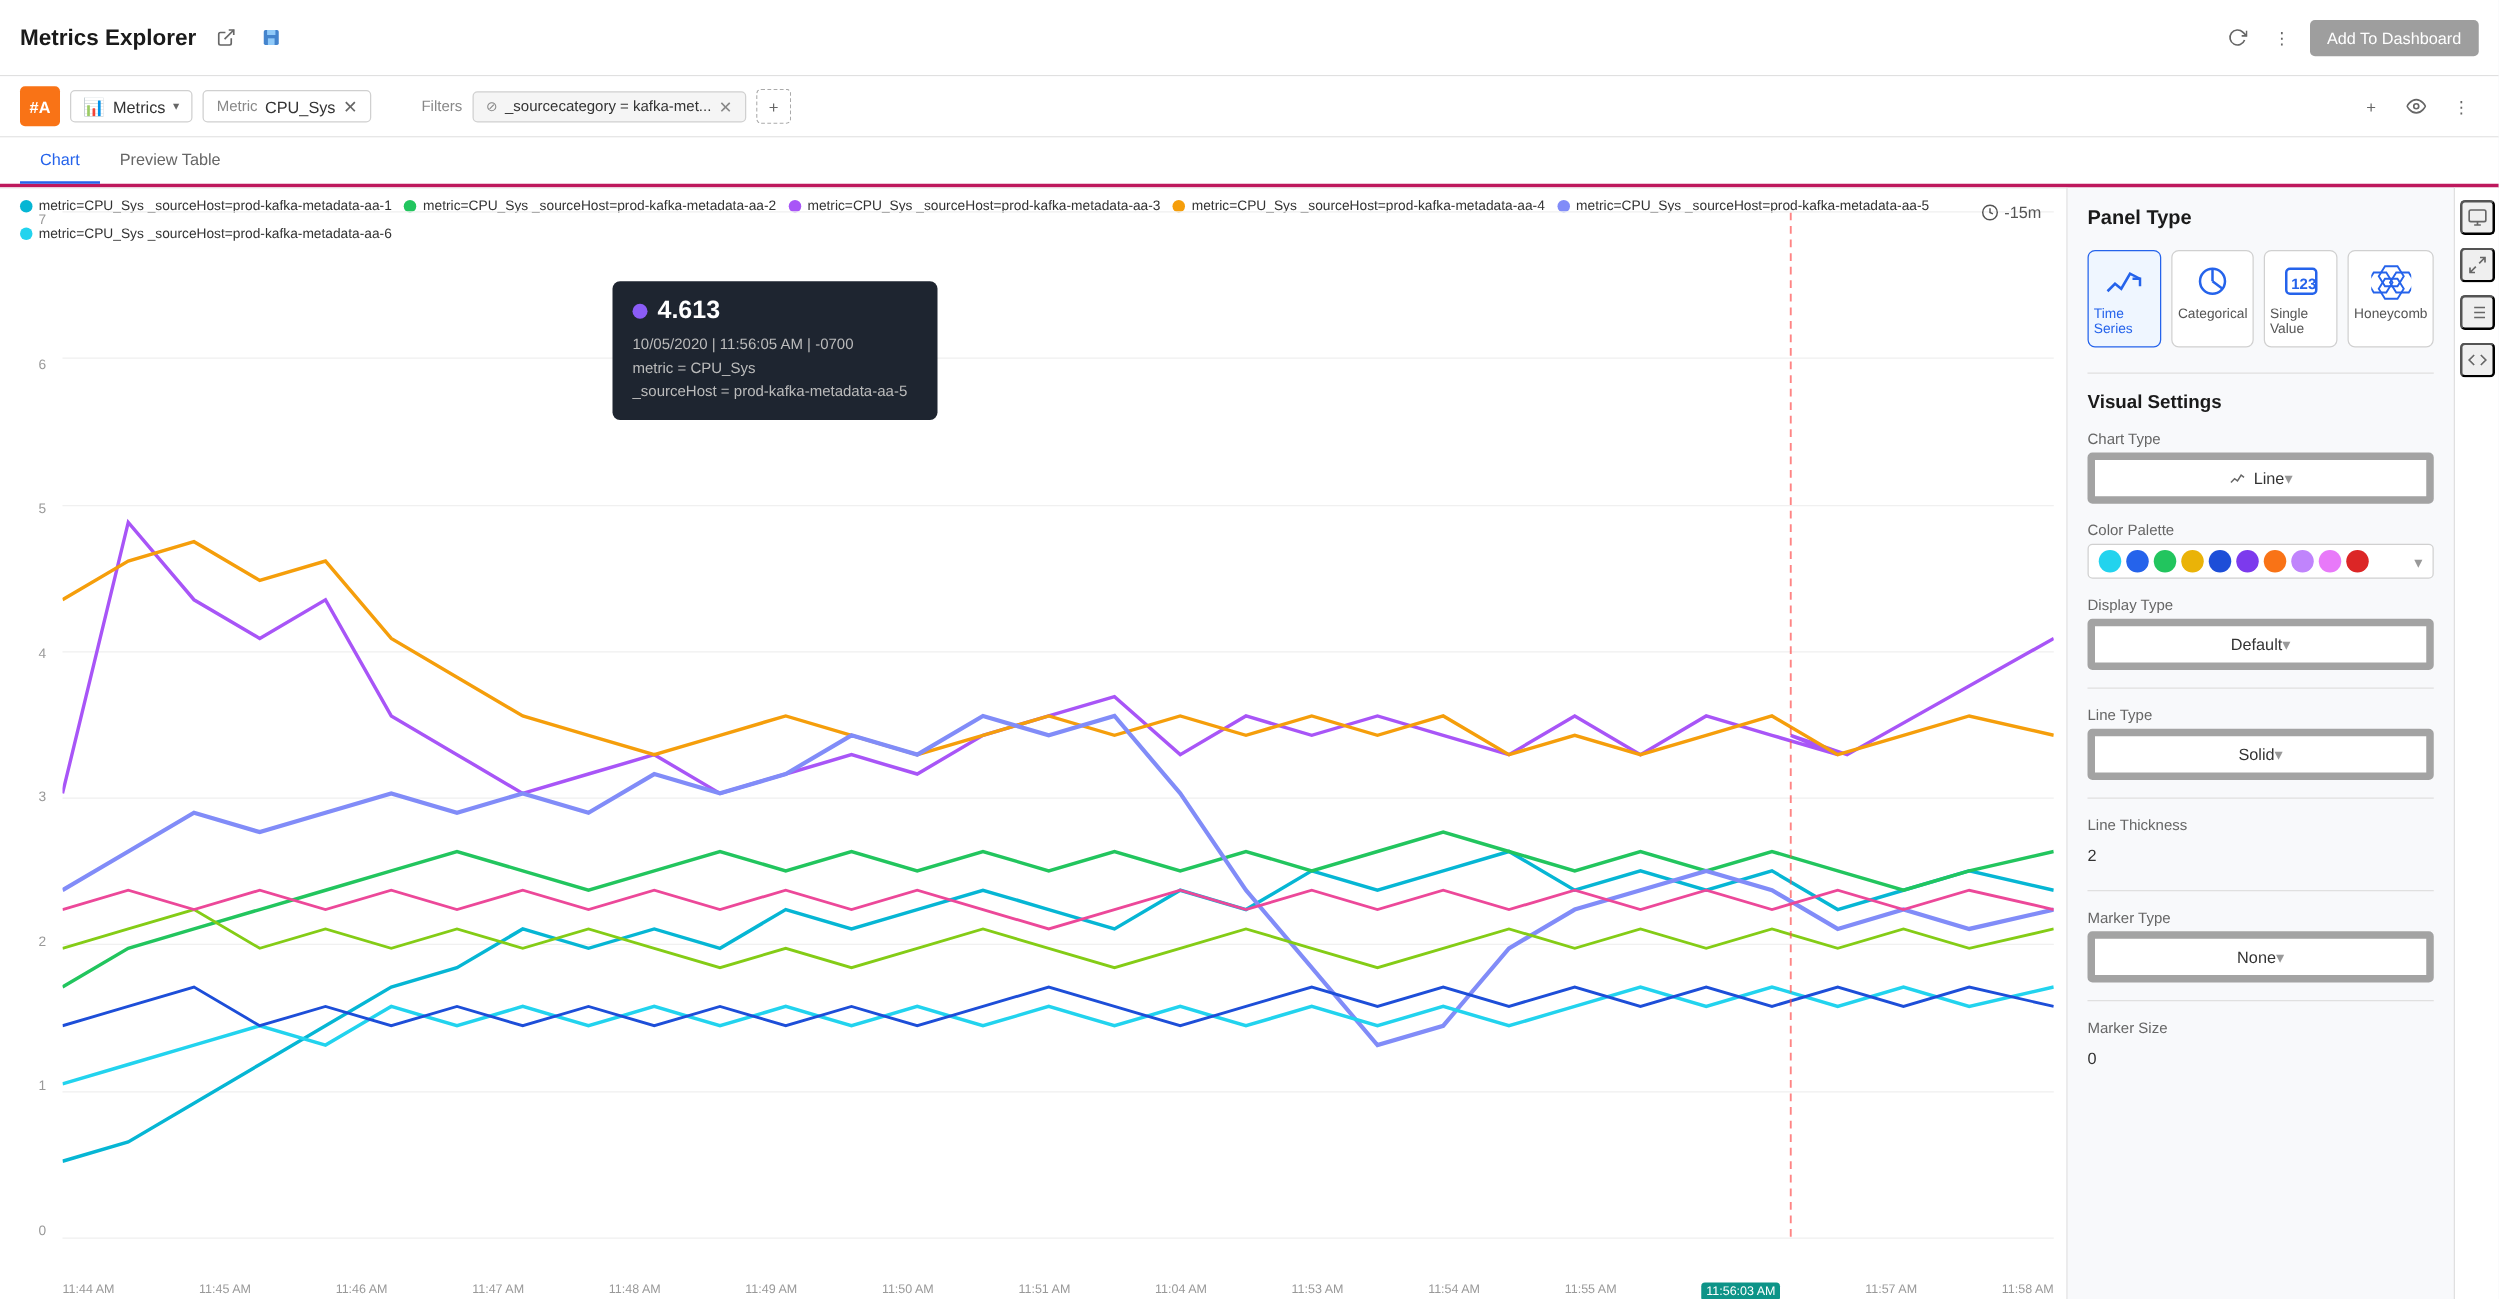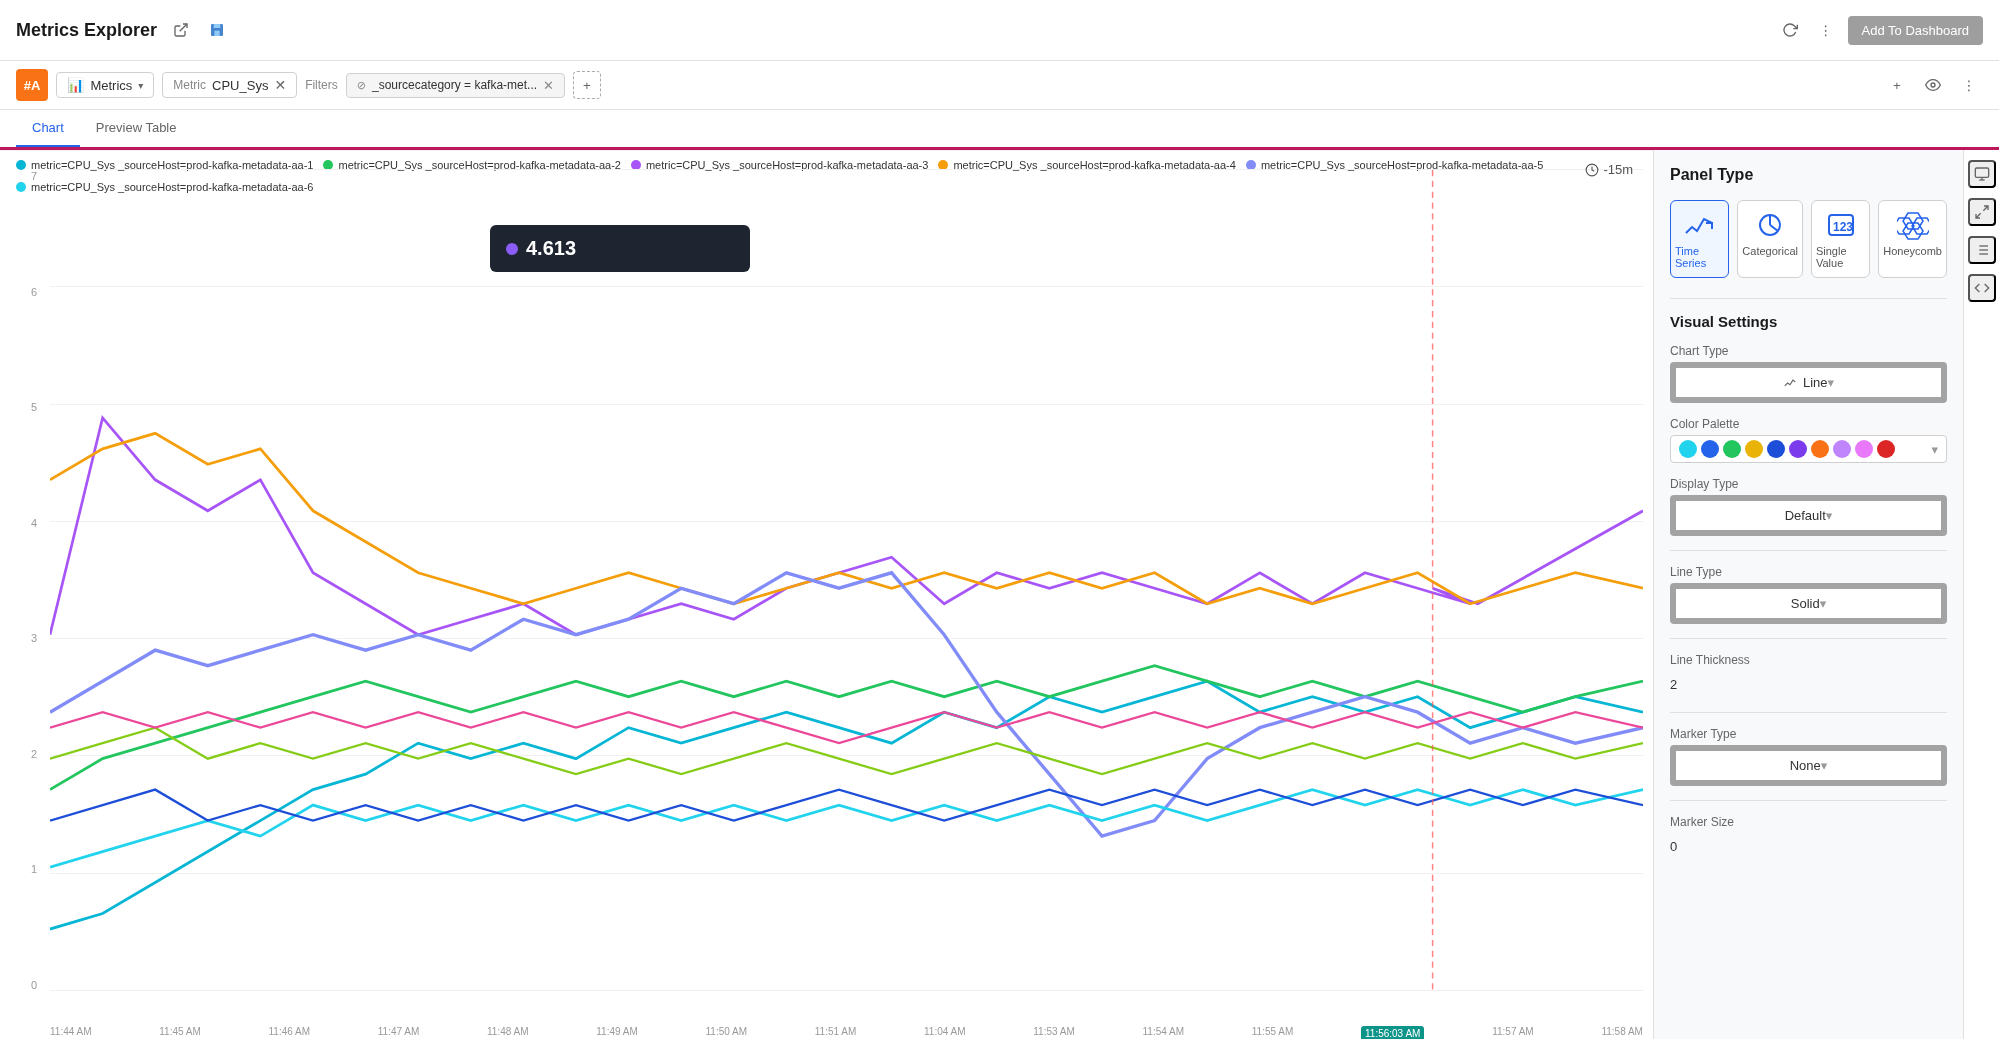--- a/index.html
+++ b/index.html
@@ -18,21 +18,21 @@
     .query-bar { display: flex; align-items: center; padding: 8px 16px; background: #fff; border-bottom: 1px solid #e0e0e0; gap: 8px; }
     .query-id { width: 32px; height: 32px; background: #f97316; color: white; display: flex; align-items: center; justify-content: center; border-radius: 4px; font-weight: bold; font-size: 13px; flex-shrink: 0; }
     .metric-selector { display: flex; align-items: center; gap: 6px; background: #fff; border: 1px solid #d0d0d0; border-radius: 4px; padding: 4px 10px; cursor: pointer; }
     .metric-icon { color: #f97316; font-size: 14px; }
     .metric-label { font-size: 13px; font-weight: 500; }
     .chevron-small { font-size: 10px; color: #666; }
     .metric-input-wrap { display: flex; align-items: center; gap: 6px; border: 1px solid #d0d0d0; border-radius: 4px; padding: 4px 10px; background: #fff; }
     .metric-input-label { color: #888; font-size: 12px; }
     .metric-input-value { font-size: 13px; }
     .clear-btn { background: none; border: none; cursor: pointer; color: #666; font-size: 14px; }
-    .filter-label { color: #888; font-size: 12px; }
+    .filter-label { color: #888; font-size: 12px; margin-left: 32px; }
     .filter-chip { display: flex; align-items: center; gap: 6px; background: #f5f5f5; border: 1px solid #d0d0d0; border-radius: 4px; padding: 4px 10px; }
     .filter-icon { color: #888; font-size: 11px; }
     .filter-text { font-size: 12px; color: #333; }
     .filter-remove { background: none; border: none; cursor: pointer; color: #888; font-size: 13px; }
     .add-filter-btn { width: 28px; height: 28px; border: 1px dashed #aaa; border-radius: 4px; display: flex; align-items: center; justify-content: center; cursor: pointer; color: #666; background: none; }
     .query-bar-right { margin-left: auto; display: flex; gap: 8px; align-items: center; }
 
     
     .tabs-bar { display: flex; align-items: center; padding: 0 16px; background: #fff; border-bottom: 3px solid #be185d; }
     .tab { padding: 10px 16px; cursor: pointer; font-size: 13px; color: #666; border-bottom: 2px solid transparent; }
@@ -218,20 +218,25 @@
         <polyline fill="none" stroke="#ec4899" stroke-width="1.5" points="0,360 35,350 70,360 105,350 140,360 175,350 210,360 245,350 280,360 315,350 350,360 385,350 420,360 455,350 490,360 525,370 560,360 595,350 630,360 665,350 700,360 735,350 770,360 805,350 840,360 875,350 910,360 945,350 980,360 1015,350 1060,360"></polyline>
 
         <line x1="920" y1="0" x2="920" y2="530" stroke="rgba(255,80,80,0.7)" stroke-width="1" stroke-dasharray="4,3"></line>
       </svg>
     </div>
 
     <div class="chart-tooltip" style="top: 75px; left: 490px;">
       <div class="tooltip-value">
         <span class="tooltip-dot"></span>
         <span>4.613</span>
+      </div>
+      <div class="tooltip-meta">
+        <div>10/05/2020 | 11:56:05 AM | -0700</div>
+        <div>metric = CPU_Sys</div>
+        <div>_sourceHost = prod-kafka-metadata-aa-5</div>
       </div>
     </div>
 
     <div class="x-labels">
       <span class="x-label">11:44 AM</span>
       <span class="x-label">11:45 AM</span>
       <span class="x-label">11:46 AM</span>
       <span class="x-label">11:47 AM</span>
       <span class="x-label">11:48 AM</span>
       <span class="x-label">11:49 AM</span>

